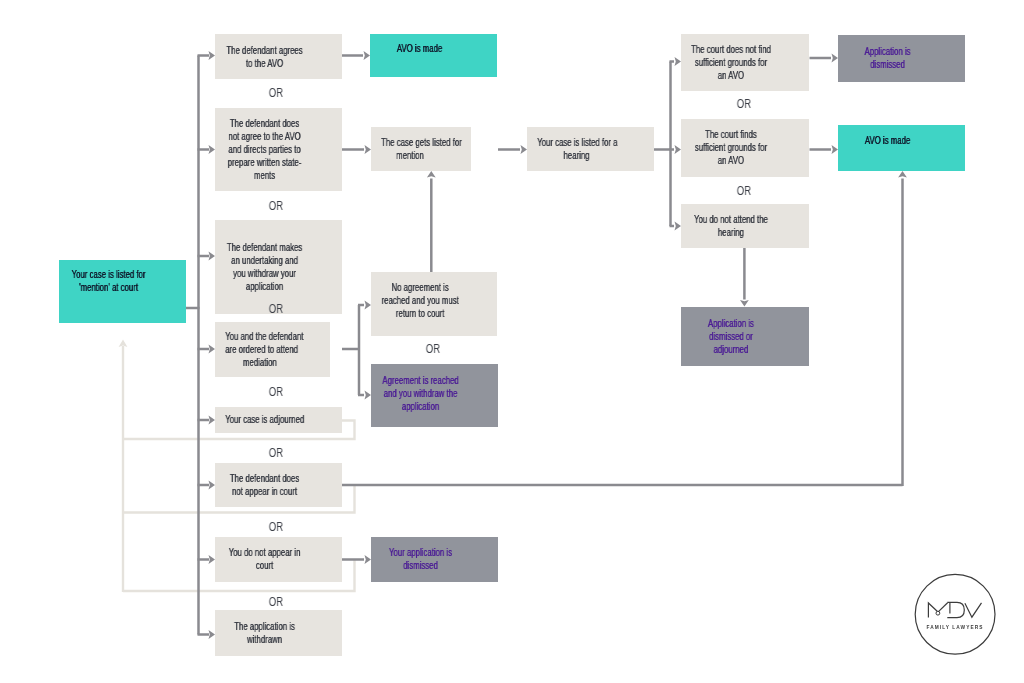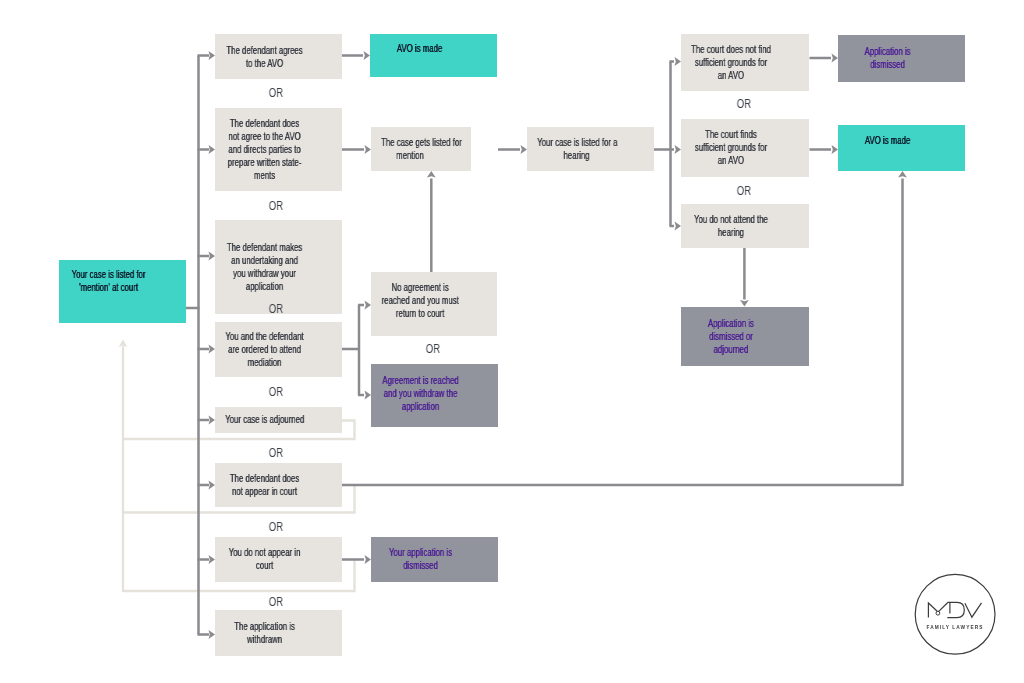--- a/index.html
+++ b/index.html
@@ -100,21 +100,21 @@
 
 <div class="box lt" style="left:215px;top:34px;width:127px;height:45px;">
     <span class="t">The defendant agrees<br>to the AVO</span>
   </div>
 <div class="box lt" style="left:215px;top:107.5px;width:127px;height:83px;">
     <span class="t">The defendant does<br>not agree to the AVO<br>and directs parties to<br>prepare written state-<br>ments</span>
   </div>
 <div class="box lt" style="left:215px;top:219.5px;width:127px;height:94px;">
     <span class="t">The defendant makes<br>an undertaking and<br>you withdraw your<br>application</span>
   </div>
-<div class="box lt" style="left:215px;top:322px;width:127px;height:54.5px;">
+<div class="box lt" style="left:215px;top:322px;width:115px;height:54.5px;">
     <span class="t">You and the defendant<br>are ordered to attend<br>mediation</span>
   </div>
 <div class="box lt" style="left:215px;top:406.5px;width:127px;height:26.5px;">
     <span class="t">Your case is adjourned</span>
   </div>
 <div class="box lt" style="left:215px;top:463px;width:127px;height:44px;">
     <span class="t">The defendant does<br>not appear in court</span>
   </div>
 <div class="box lt" style="left:215px;top:536.5px;width:127px;height:45.5px;">
     <span class="t">You do not appear in<br>court</span>

